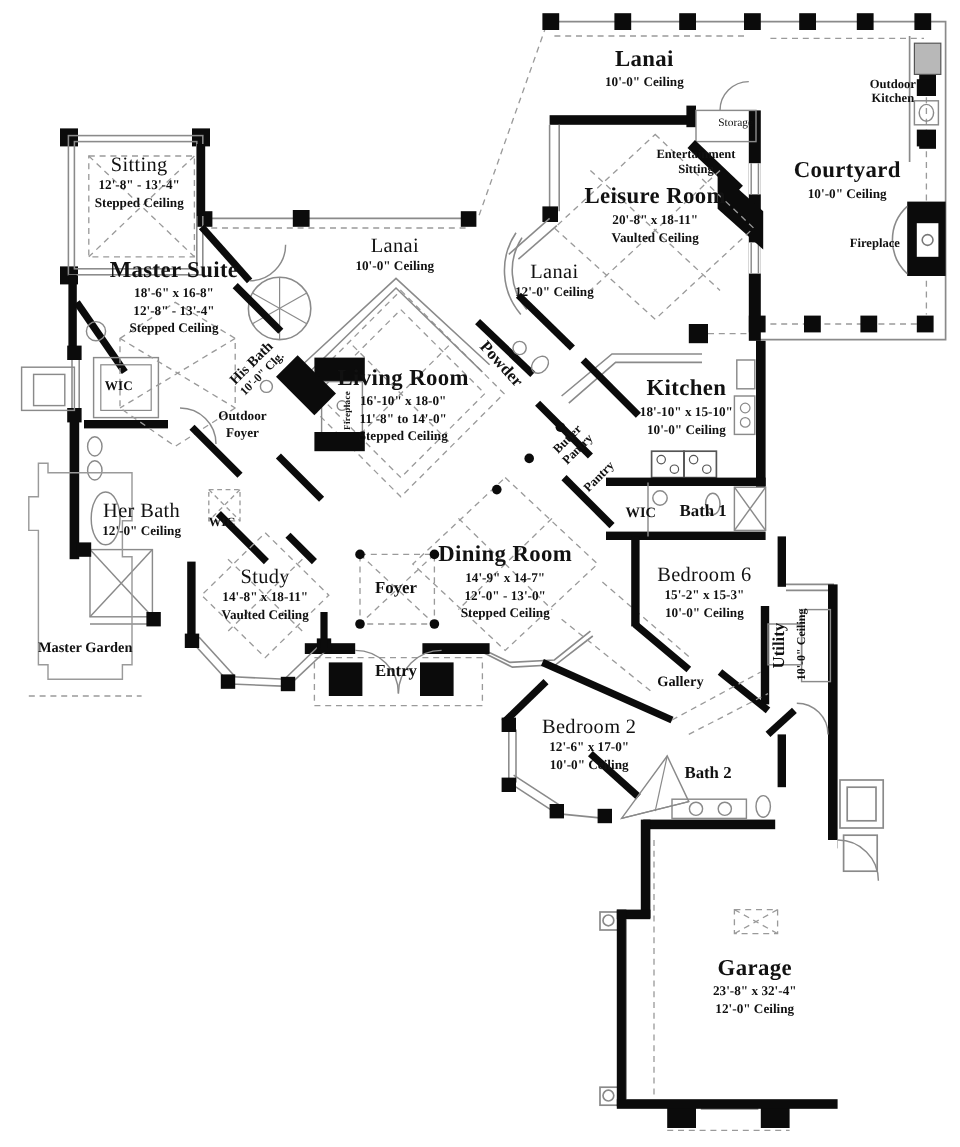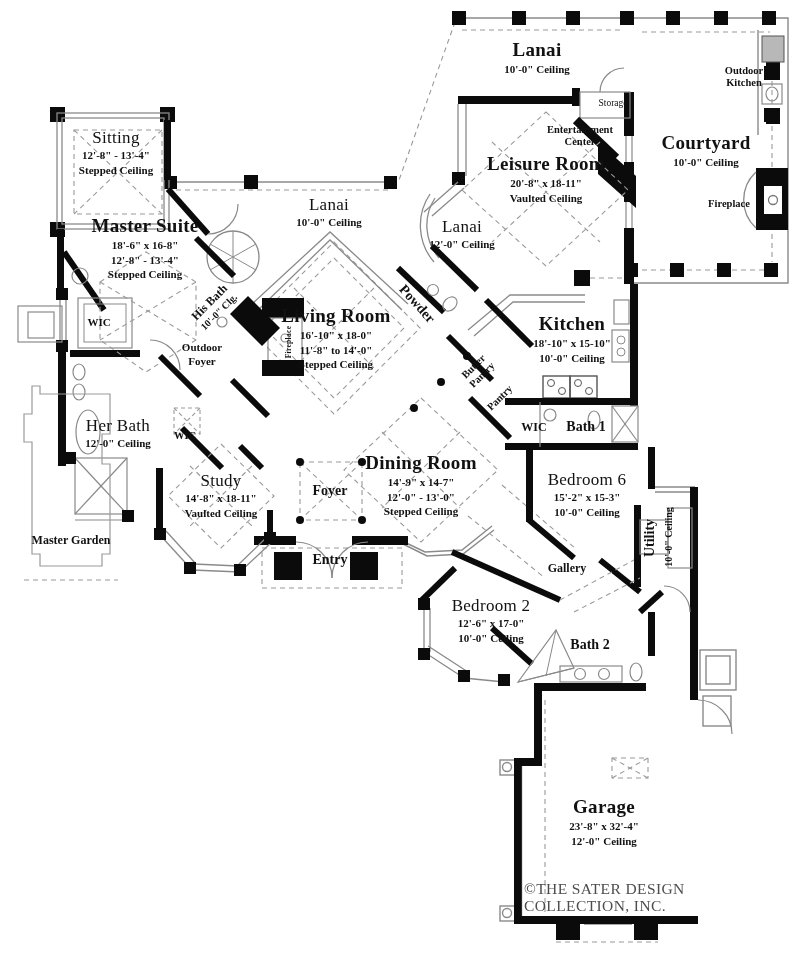--- a/index.html
+++ b/index.html
@@ -375,21 +375,21 @@
 
   <div class="lbl" style="left:706px;top:150px">
     <div class="t19">Courtyard</div>
     <div class="s">10'-0" Ceiling</div>
   </div>
 
   <div class="lbl t10" style="left:729px;top:204px">Fireplace</div>
 
   <div class="lbl t9" style="left:613px;top:104px">Storage</div>
 
-  <div class="lbl wrap t10" style="left:580px;top:136px;width:92px">Entertainment Center</div>
+  <div class="lbl wrap t10" style="left:580px;top:136px;width:92px">Entertainment Sitting</div>
 
   <div class="lbl" style="left:546px;top:179px">
     <div class="t19">Leisure Room</div>
     <div class="s">20'-8" x 18-11"</div>
     <div class="s">Vaulted Ceiling</div>
   </div>
 
   <div class="lbl" style="left:116px;top:152px">
     <div class="t17">Sitting</div>
     <div class="s">12'-8" - 13'-4"</div>
@@ -483,26 +483,22 @@
   <div class="lbl" style="left:491px;top:620px">
     <div class="t17">Bedroom 2</div>
     <div class="s">12'-6" x 17-0"</div>
     <div class="s">10'-0" Ceiling</div>
   </div>
 
   <div class="lbl t14" style="left:590px;top:645px">Bath 2</div>
 
   <div class="lbl t12" style="left:71px;top:540px">Master Garden</div>
 
-  <div class="lbl" style="left:604px;top:822px">
+  <div class="lbl" style="left:629px;top:822px">
     <div class="t19">Garage</div>
     <div class="s">23'-8" x 32'-4"</div>
     <div class="s">12'-0" Ceiling</div>
   </div>
 
   <div class="lbl rot-90 fp-small" style="left:289px;top:342px">Fireplace</div>
 
-  <div class="copyright">
-    <div>©THE SATER DESIGN</div>
-    <div>COLLECTION, INC.</div>
-  </div>
 
 </div>
 
 </body></html>

